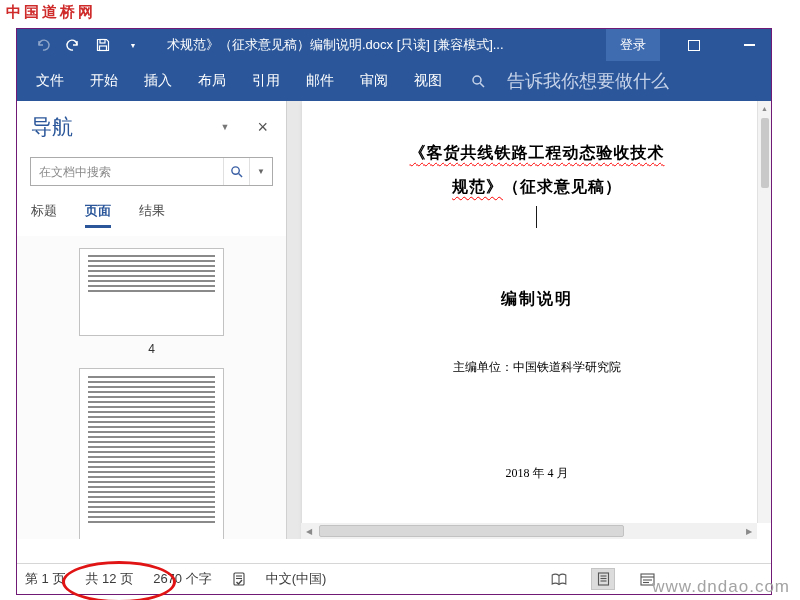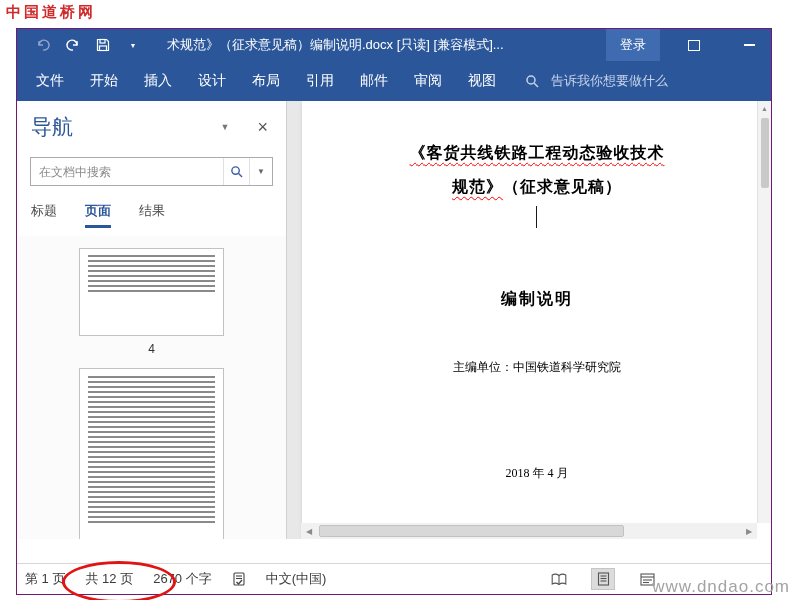--- a/index.html
+++ b/index.html
@@ -15,21 +15,21 @@
   .qat .ic{display:inline-flex;align-items:center;justify-content:center;width:16px;height:16px;}
   .doc-title{margin-left:26px;font-size:13px;color:#fff;white-space:nowrap;overflow:hidden;}
   .signin{margin-left:auto;background:#3f6bb0;color:#fff;font-size:13px;padding:7px 14px;cursor:default;}
   .win-btns{display:flex;align-items:center;gap:44px;margin:0 16px 0 28px;}
   .maxbox{width:10px;height:9px;border:1.5px solid #fff;display:inline-block;}
   .minline{width:11px;height:2px;background:#fff;display:inline-block;}
 
   
   .ribbon{height:40px;background:#2b579a;display:flex;align-items:center;flex:0 0 40px;}
   .rtab{color:#fff;font-size:14px;padding:11px 13px;white-space:nowrap;}
-  .tellme{display:flex;align-items:center;gap:12px;margin-left:16px;color:#c7d3e9;font-size:13px;}
+  .tellme{display:flex;align-items:center;gap:22px;margin-left:16px;color:#c7d3e9;font-size:18px;}
   .tellme svg{stroke:#c7d3e9;}
 
   
   .main{flex:1 1 auto;display:flex;min-height:0;justify-content:space-between;}
 
   
   .navpane{width:270px;flex:0 0 270px;background:#fff;border-right:1px solid #d0d0d0;display:flex;flex-direction:column;box-sizing:border-box;}
   .nav-head{display:flex;align-items:center;padding:12px 14px 4px 14px;}
   .nav-title{color:#2b579a;font-size:21px;}
   .nav-head .sp{margin-left:auto;display:flex;align-items:center;gap:28px;padding-right:4px;}
@@ -121,21 +121,20 @@
       <div class="win-btns">
         <span class="maxbox"></span>
         <span class="minline"></span>
       </div>
     </div>
 
     <div class="ribbon">
       <span class="rtab" style="margin-left:6px;">文件</span>
       <span class="rtab">开始</span>
       <span class="rtab">插入</span>
-      <span class="rtab">设计</span>
       <span class="rtab">布局</span>
       <span class="rtab">引用</span>
       <span class="rtab">邮件</span>
       <span class="rtab">审阅</span>
       <span class="rtab">视图</span>
       <span class="tellme">
         <span style="display:inline-flex;">
           <svg width="14" height="14" viewBox="0 0 14 14" fill="none" stroke-width="1.5">
             <circle cx="6" cy="6" r="4"></circle>
               <line x1="9.2" y1="9.2" x2="13" y2="13"></line>

